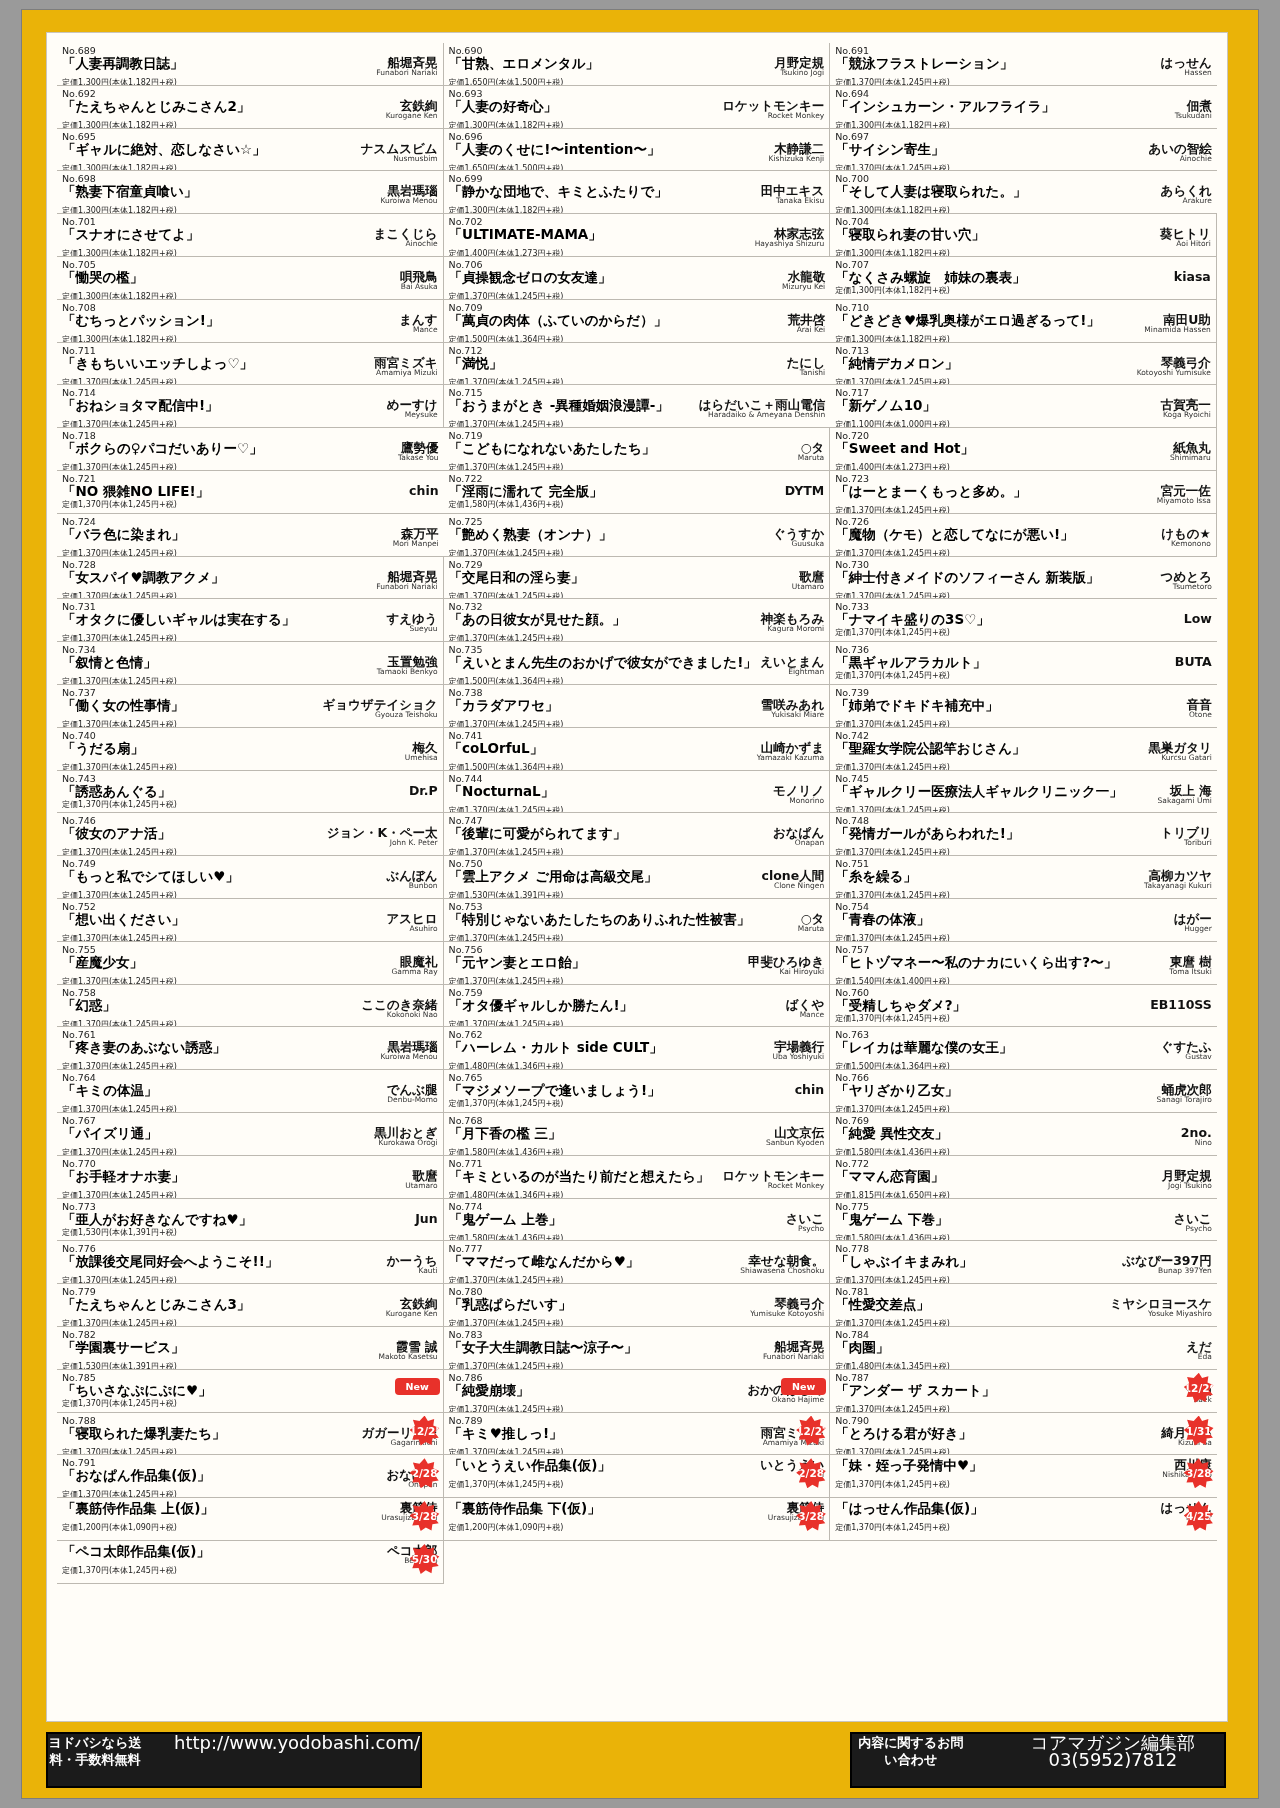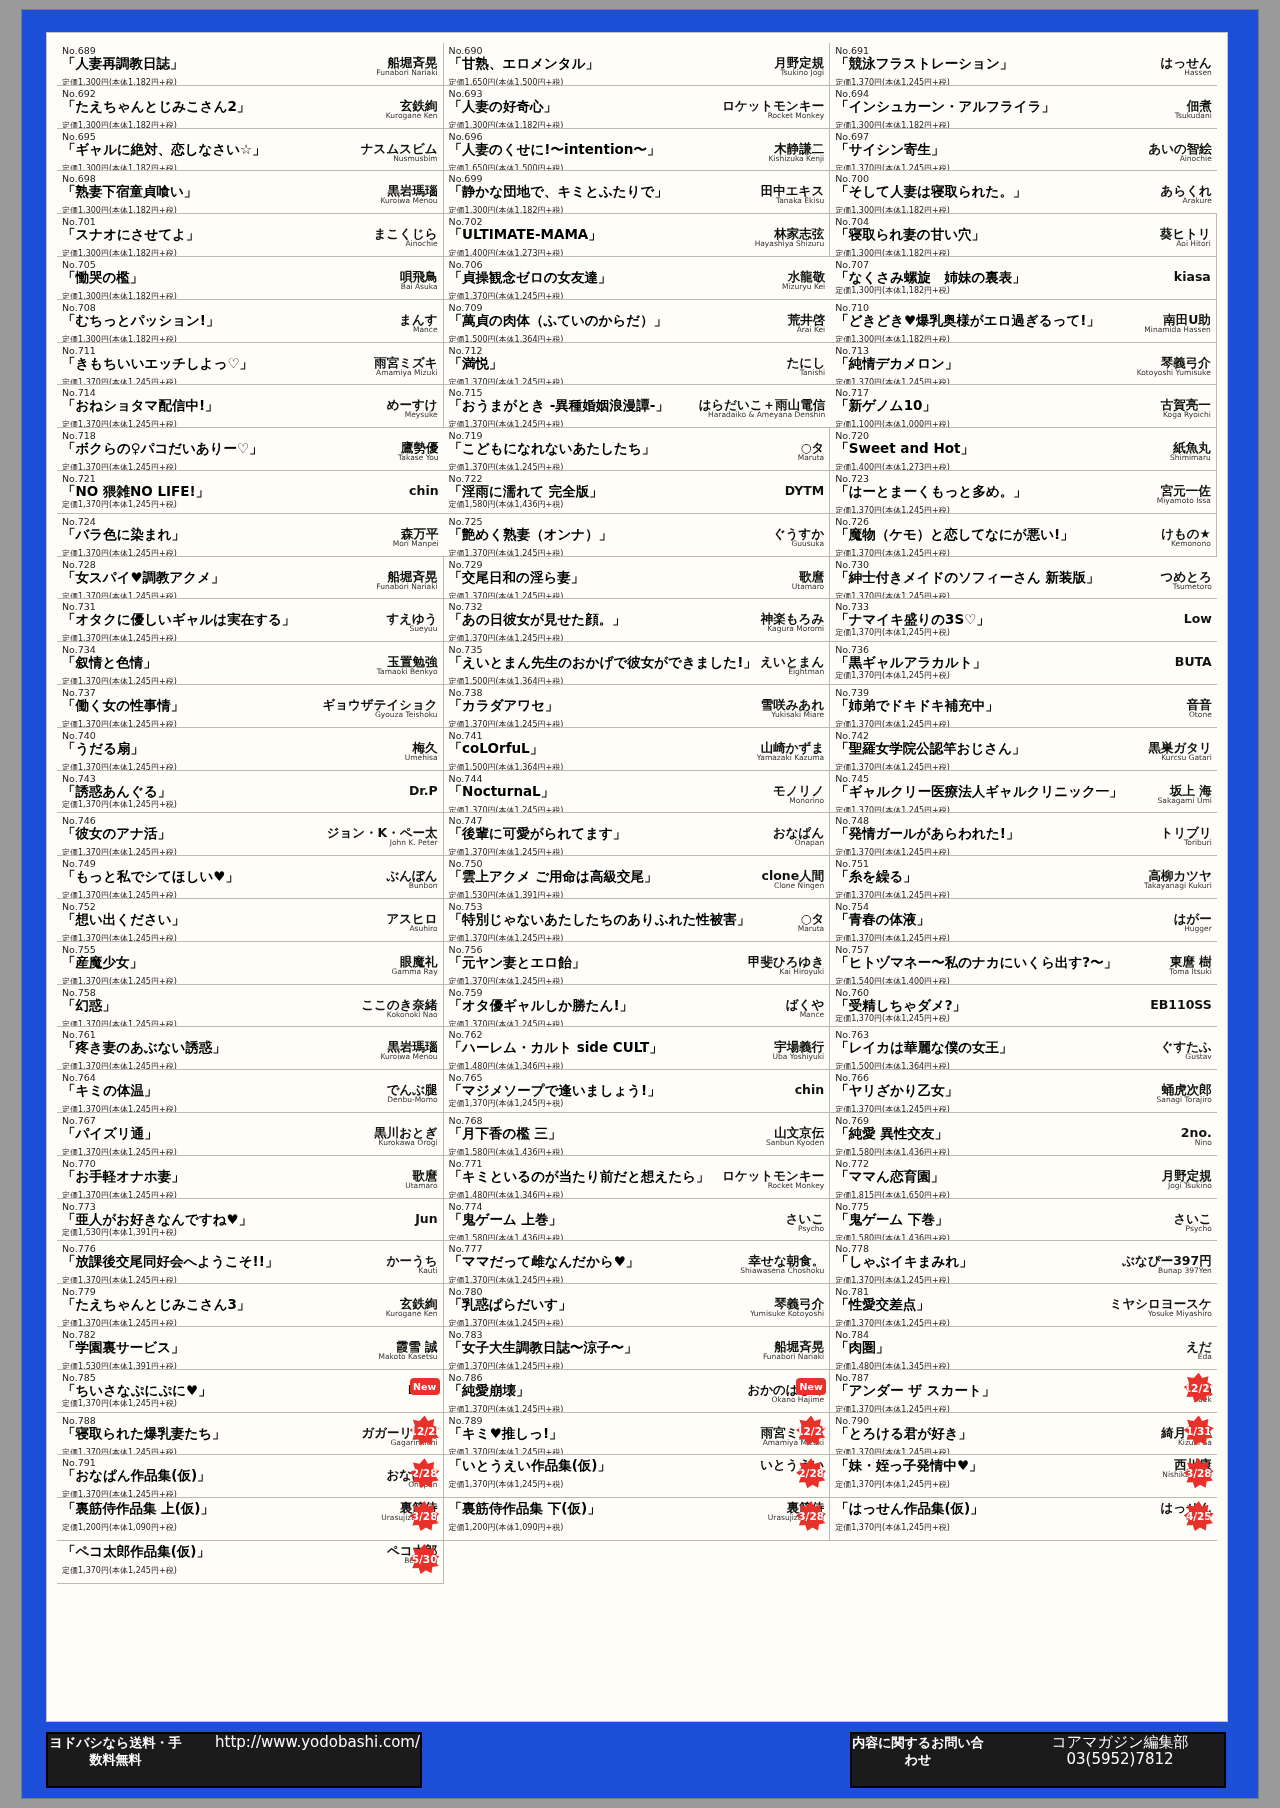--- a/index.html
+++ b/index.html
@@ -5,21 +5,21 @@
   html,body{margin:0;padding:0;}
   body{
     width:1280px;height:1808px;
     background:#9a9a9a;
     font-family:"DejaVu Sans","Liberation Sans",sans-serif;
     color:#111;
     overflow:hidden;
   }
   .page{
     position:absolute;left:22px;top:10px;width:1236px;height:1788px;
-    background:#1d4ed8;
+    background:#eab308;
     box-shadow:0 0 0 1px #7d7d7d;
   }
   .sheet{
     position:absolute;left:24px;top:22px;width:1180px;height:1688px;
     background:#fffdf8;
     border:1px solid #c9c5bd;
   }
   .grid{
     position:absolute;left:10px;top:10px;width:1160px;
     display:flex;flex-wrap:wrap;
@@ -60,34 +60,34 @@
     position:absolute;right:3px;top:3px;
     font-size:11px;font-weight:bold;color:#fff;
     width:30px;height:30px;line-height:30px;text-align:center;
   }
   .star{
     background:#e8312a;
     clip-path:polygon(50% 0%,61% 18%,82% 12%,79% 33%,99% 42%,84% 57%,97% 74%,76% 77%,73% 98%,54% 88%,37% 100%,30% 80%,9% 81%,16% 61%,0% 48%,18% 35%,11% 14%,33% 18%);
     font-size:10.5px;
   }
   .new{
-    background:#e8312a;border-radius:4px;width:30px;height:17px;line-height:17px;
+    background:#e8312a;border-radius:4px;width:45px;height:17px;line-height:17px;
     font-size:9.5px;top:8px;
   }
   .footer{
     position:absolute;left:24px;top:1722px;width:1180px;height:56px;
     display:flex;justify-content:space-between;
   }
   .fbox{
     width:372px;background:#1b1b1b;color:#fff;text-align:center;
     border:2px solid #000;
     display:flex;flex-direction:row;justify-content:center;
   }
   .fbox .l1{font-size:13px;font-weight:bold;line-height:17px;}
-  .fbox .l2{font-size:15px;line-height:17px;margin-left:32px;}
+  .fbox .l2{font-size:18px;line-height:17px;margin-left:32px;}
 </style>
 </head>
 <body>
 
 <div class="page">
   <div class="sheet">
     <div class="grid" id="grid">
         <div class="cell">
           <div class="no">No.689</div>
           <div class="row2">

